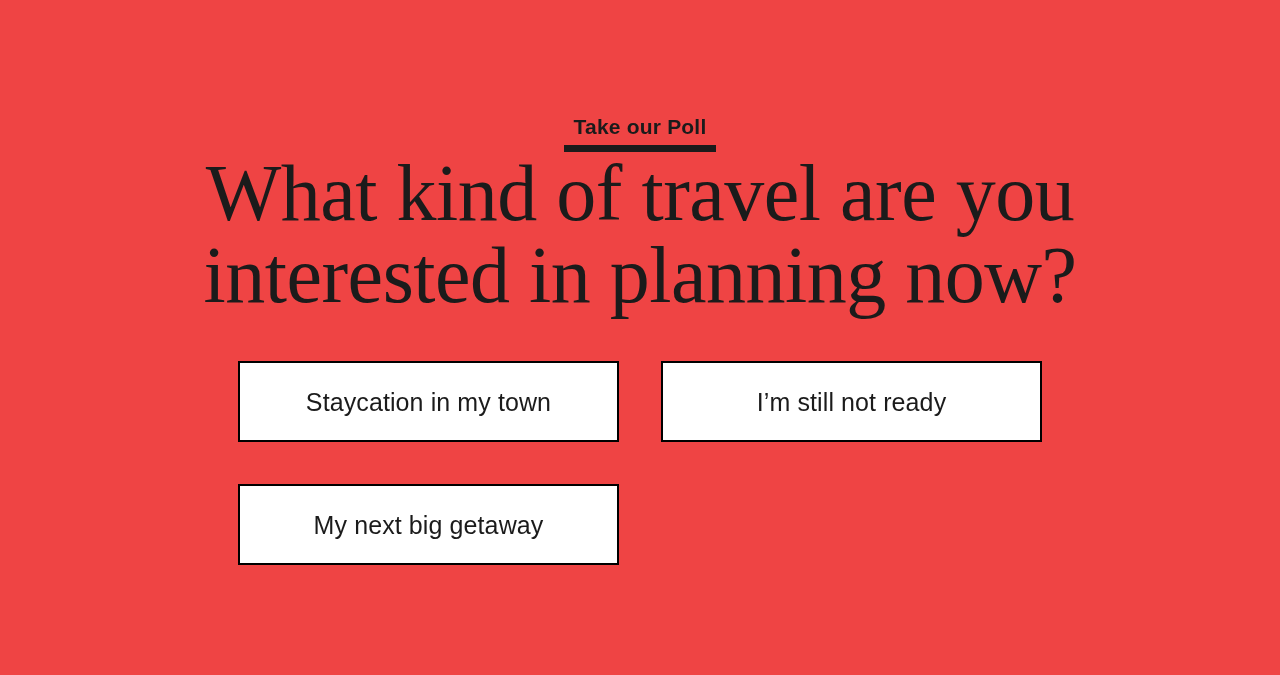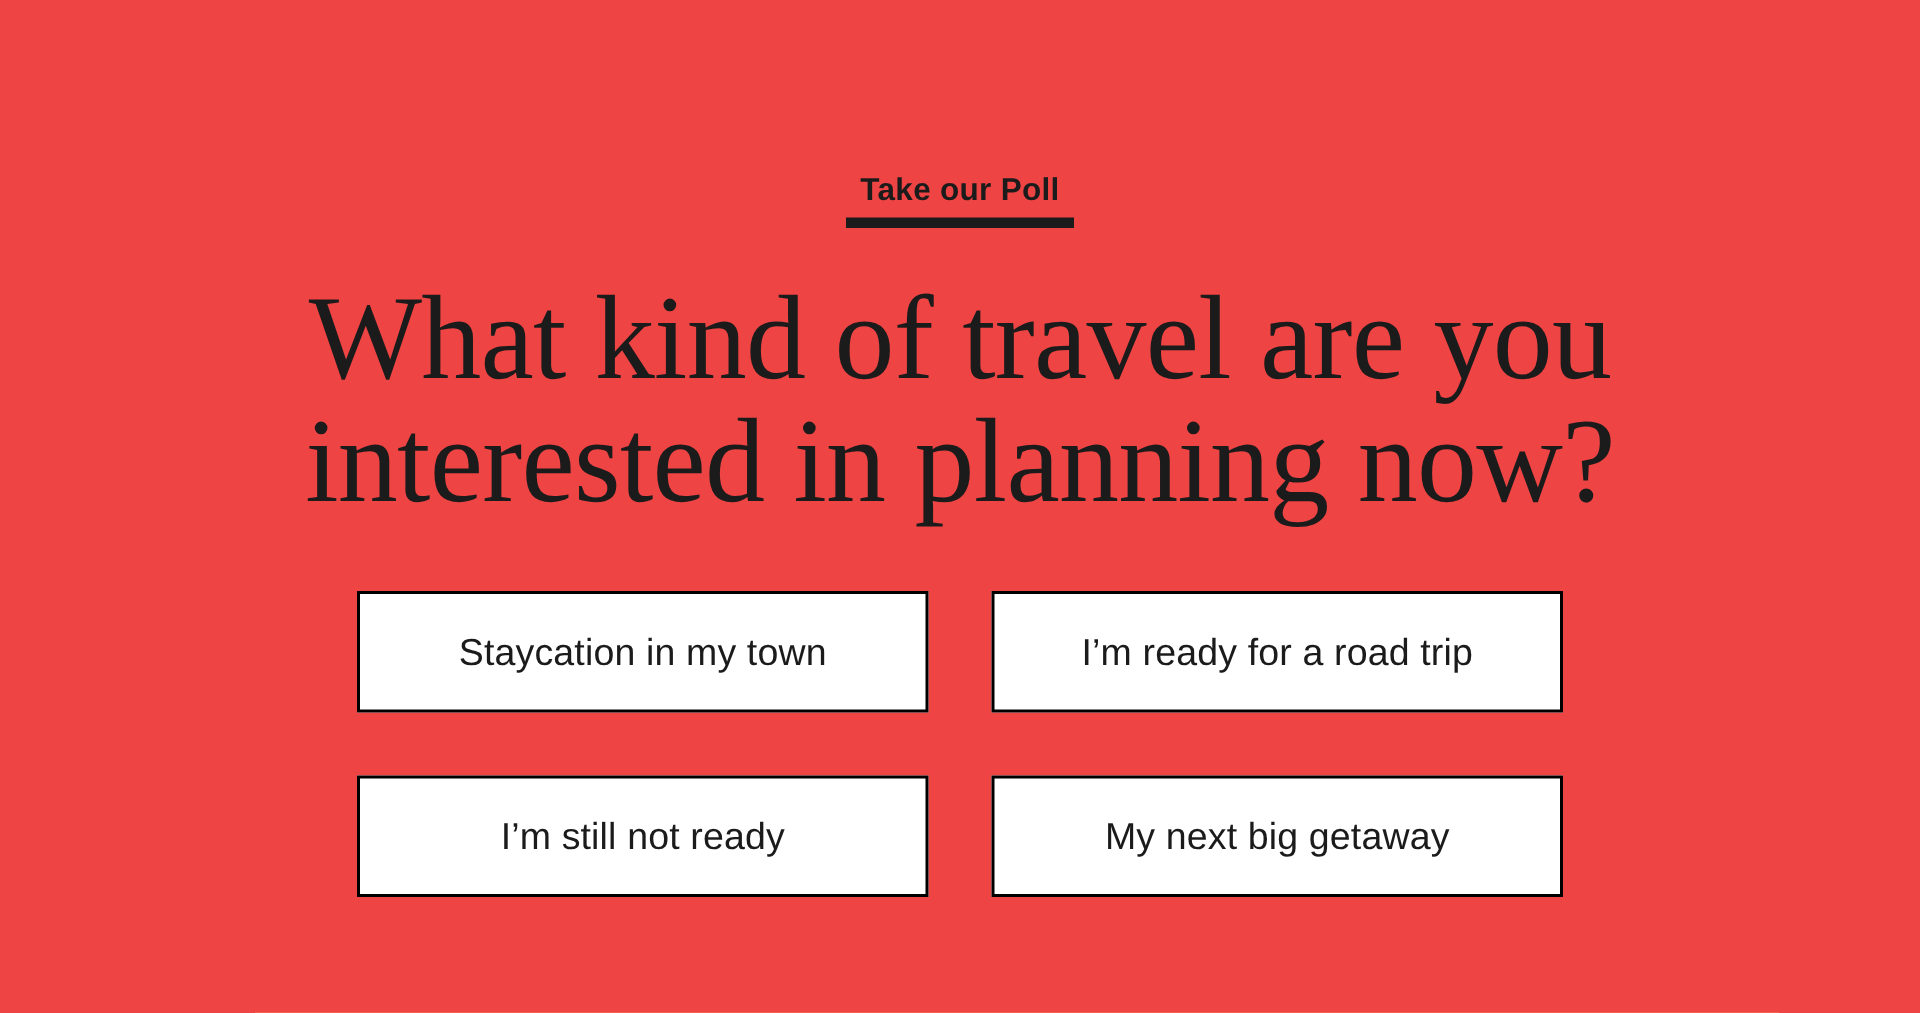--- a/index.html
+++ b/index.html
@@ -45,21 +45,20 @@
 
   .eyebrow-rule {
     width: 152px;
     height: 7px;
     background: #1b1b1b;
     margin-top: 5px;
   }
 
   
   .question {
-    margin-top: 33px;
     width: 900px;
     text-align: center;
     font-family: "Liberation Serif", "DejaVu Serif", serif;
     font-size: 80px;
     font-weight: 400;
     line-height: 82px;
     letter-spacing: -0.5px;
     color: #1b1b1b;
   }
 
@@ -105,23 +104,20 @@
   </div>
 
   <h1 class="question">What kind of travel are you interested in planning now?</h1>
 
   <div class="options">
 
     <button class="option">
       <span class="option-label">Staycation in my town</span>
     </button>
 
-    <button class="option">
-      <span class="option-label">I’m ready for a road trip</span>
-    </button>
 
     <button class="option">
       <span class="option-label">I’m still not ready</span>
     </button>
 
     <button class="option">
       <span class="option-label">My next big getaway</span>
     </button>
 
   </div>

